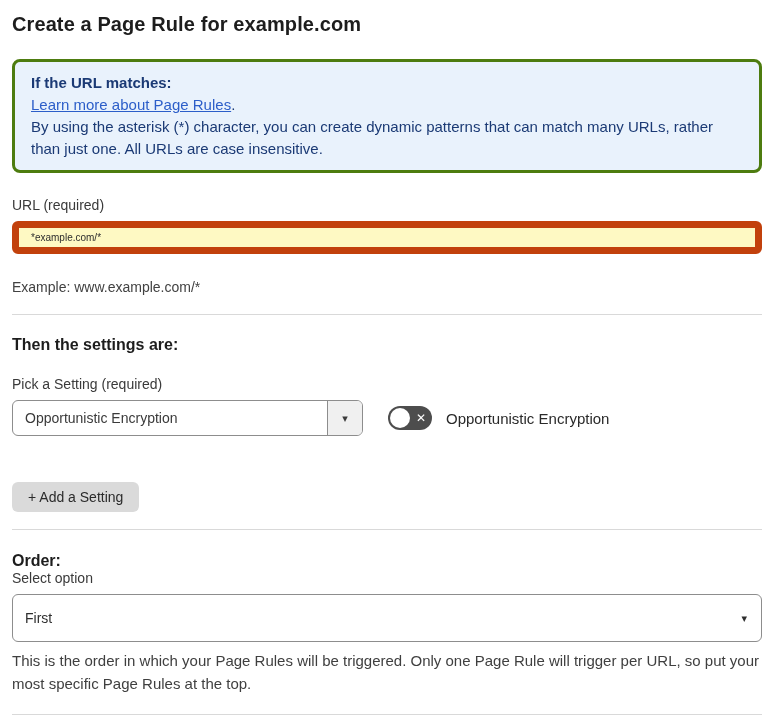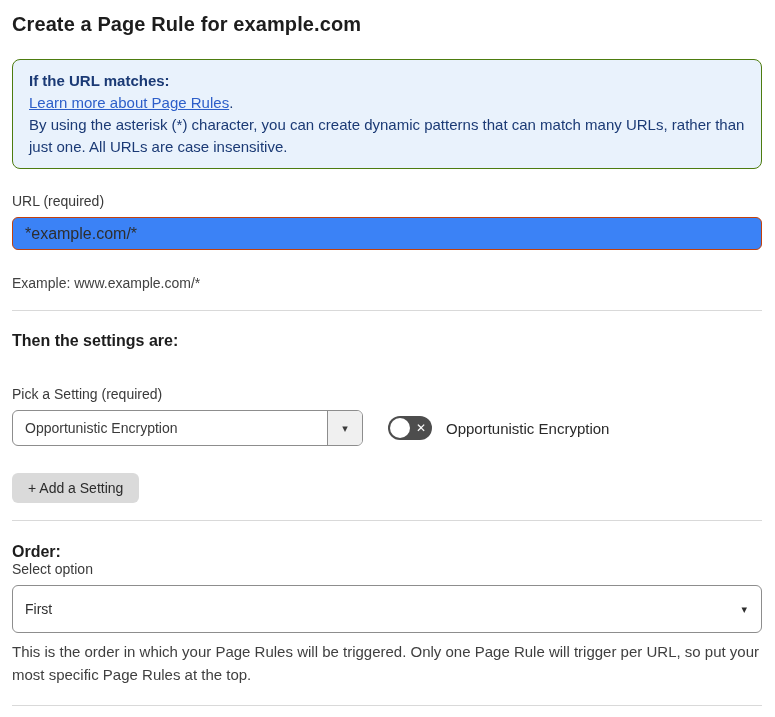--- a/index.html
+++ b/index.html
@@ -16,21 +16,21 @@
   .page-title {
     font-size: 20px;
     font-weight: bold;
     color: #1d1d1d;
     margin-bottom: 23px;
     letter-spacing: 0.1px;
   }
 
   .info-box {
     background: #e9f2fc;
-    border: 1px solid #4d7c0f;
+    border: 3px solid #4d7c0f;
     border-radius: 8px;
     padding: 10px 16px;
     font-size: 15px;
     line-height: 22px;
     color: #1b3a75;
     margin-bottom: 24px;
   }
   .info-box .info-heading { font-weight: bold; }
   .info-box a {
     color: #2c5ec9;
@@ -41,27 +41,27 @@
   .field-label {
     font-size: 14px;
     color: #3a3a3a;
     margin-bottom: 8px;
   }
 
   .text-input {
     display: block;
     width: 100%;
     height: 33px;
-    border: 1px solid #c2410c;
+    border: 7px solid #c2410c;
     border-radius: 6px;
     padding: 0 12px;
-    font-size: 16px;
+    font-size: 10px;
     color: #2e2e2e;
     font-family: "Liberation Sans", "DejaVu Sans", sans-serif;
-    background: #3b82f6;
+    background: #fef9c3;
     outline: none;
   }
 
   .helper-text {
     font-size: 14px;
     color: #424242;
     margin-top: 25px;
   }
 
   .divider {
@@ -71,21 +71,21 @@
   }
   .divider-1 { margin: 19px 0 21px 0; }
   .divider-2 { margin: 17px 0 22px 0; }
   .divider-3 { margin: 19px 0 21px 0; }
 
   .section-heading {
     font-size: 16px;
     font-weight: bold;
     color: #1d1d1d;
   }
-  .section-gap { margin-bottom: 36px; }
+  .section-gap { margin-bottom: 22px; }
 
   .setting-row {
     display: flex;
     align-items: center;
     text-align: right;
   }
 
   .dropdown {
     display: flex;
     align-items: stretch;
@@ -163,21 +163,21 @@
     height: 30px;
     padding: 0 16px;
     border: none;
     border-radius: 6px;
     font-size: 14px;
     font-family: "Liberation Sans", "DejaVu Sans", sans-serif;
     cursor: pointer;
   }
   .btn-gray { background: #dadada; color: #2b2b2b; }
   .btn-blue { background: #1264e8; color: #ffffff; }
-  .add-setting-btn { margin-top: 27px; }
+  .add-setting-btn { margin-top: 46px; }
 
   .select-box {
     position: relative;
     width: 100%;
     height: 48px;
     border: 1px solid #8d8d8d;
     border-radius: 6px;
     background: #ffffff;
     display: flex;
     align-items: center;

